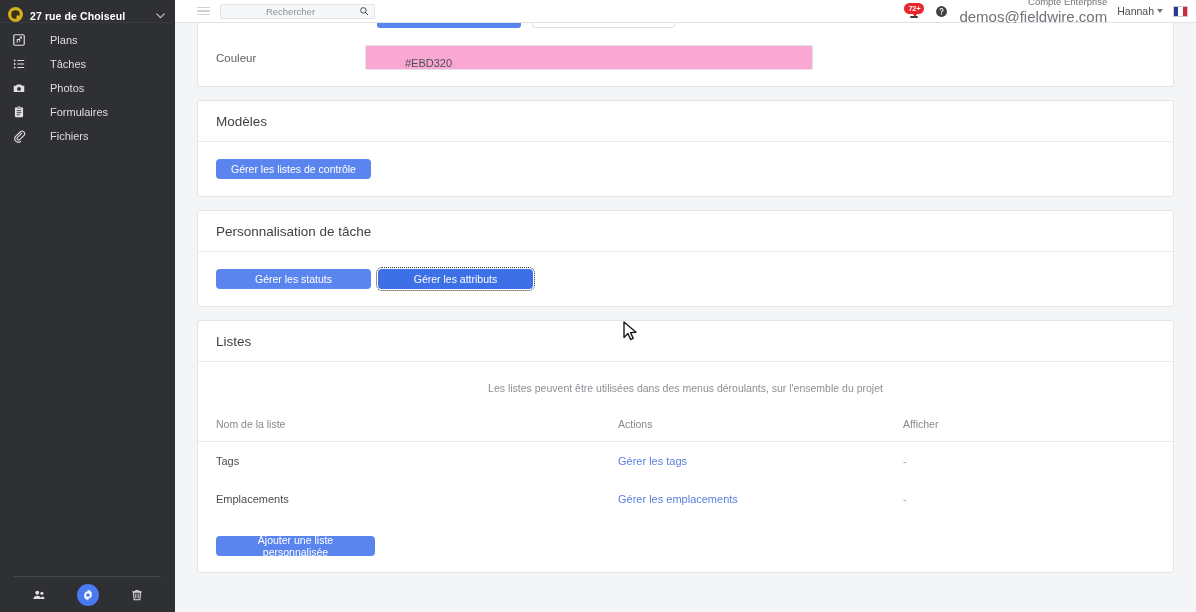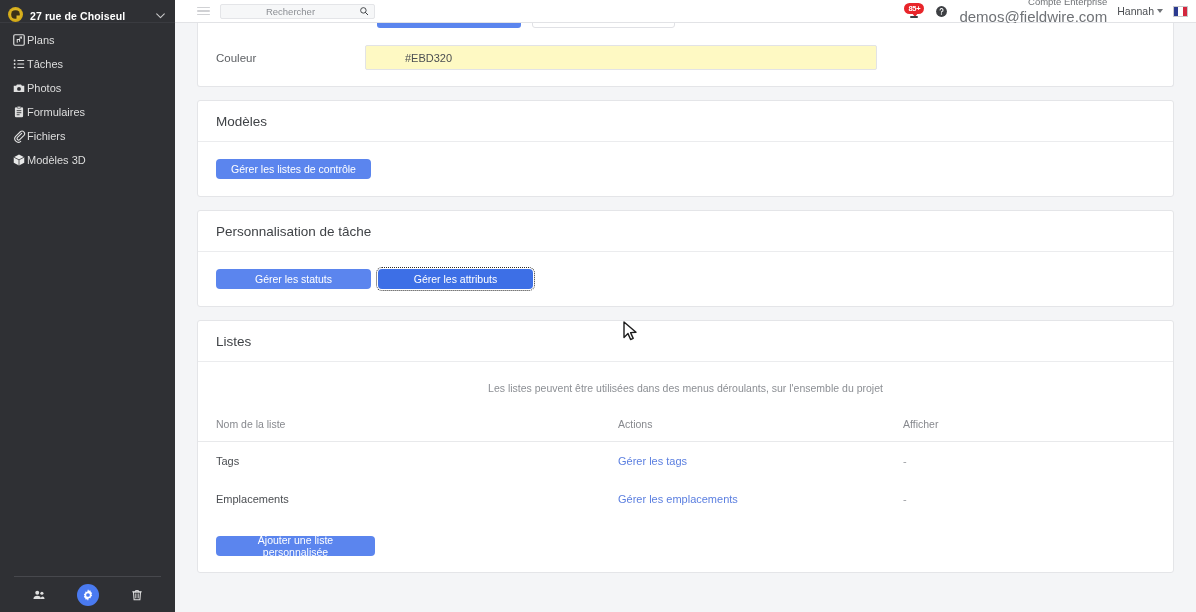--- a/index.html
+++ b/index.html
@@ -41,21 +41,21 @@
   .proj-name {
     font-size: 10.5px; font-weight: bold; color: #fff;
     white-space: nowrap; overflow: hidden;
     flex: 1 1 auto; letter-spacing: .1px;
   }
   .proj-caret { width: 13px; height: 13px; flex: 0 0 13px; opacity: .85; }
 
   .nav { padding-top: 5px; }
   .nav-item {
     height: 24px; display: flex; align-items: center;
-    gap: 1px; padding-left: 12px; cursor: pointer;
+    gap: 24px; padding-left: 12px; cursor: pointer;
   }
   .nav-ico { width: 14px; height: 14px; flex: 0 0 14px; display: block; }
   .nav-label { font-size: 11px; color: #dedede; white-space: nowrap; }
 
   .side-bottom {
     position: absolute; left: 0; bottom: 0; width: 175px;
     border-top: 1px solid #47484d;
     margin: 0 14px; width: 147px;
     height: 36px;
     display: flex; align-items: center; justify-content: space-around;
@@ -158,24 +158,24 @@
     position: absolute; left: 334px; top: -16px;
     width: 143px; height: 21px; background: #fff;
     border: 1px solid #e0e1e5; border-radius: 3px;
   }
   .field-row { display: flex; align-items: center; padding: 14px 0 16px 0; }
   .field-label {
     width: 167px; flex: 0 0 167px;
     font-size: 11.5px; color: #5c5f63; padding-left: 18px;
   }
   .color-input {
-    display: flex; align-items: center;
-    width: 512px; height: 25px;
+    display: flex; align-items: flex-end;
+    width: 448px; height: 25px;
     border: 1px solid #e2e3e6; border-radius: 2px; overflow: hidden;
-    background: #fef9c3;
+    background: #f9a8d4;
   }
   .color-swatch { width: 29px; flex: 0 0 29px; }
   .color-value {
     flex: 1 1 auto; display: flex; align-items: center;
     padding-left: 10px; font-size: 11px; color: #4b4e52;
   }
 
   .btn {
     height: 20px; border: 0; border-radius: 4px;
     background: #5b85ee; color: #fff;
@@ -274,27 +274,20 @@
       <span class="nav-label">Formulaires</span>
     </div>
 
     <div class="nav-item">
       <svg class="nav-ico" viewBox="0 0 24 24">
         <path d="M16.5 7.5l-7 7a2.6 2.6 0 1 0 3.7 3.7l7.3-7.3a4.4 4.4 0 0 0-6.2-6.2L6.3 12.5a6.1 6.1 0 0 0 8.6 8.6" fill="none" stroke="#e0e0e0" stroke-width="1.9" stroke-linecap="round"></path>
       </svg>
       <span class="nav-label">Fichiers</span>
     </div>
 
-    <div class="nav-item">
-      <svg class="nav-ico" viewBox="0 0 24 24">
-        <path d="M12 2.5l9 4.6v9.8l-9 4.6-9-4.6V7.1z" fill="#e8e8e8"></path>
-        <path d="M3 7.1l9 4.6 9-4.6M12 11.7v9.8" fill="none" stroke="#2f3034" stroke-width="1.3"></path>
-      </svg>
-      <span class="nav-label">Modèles 3D</span>
-    </div>
 
   </div>
 
   <div class="side-bottom">
     <div class="side-btn">
       <svg viewBox="0 0 24 24">
         <circle cx="9" cy="8" r="3.4" fill="#e0e0e0"></circle>
           <circle cx="17" cy="9" r="2.7" fill="#e0e0e0"></circle>
         <path d="M2.5 19c0-3.6 2.9-5.6 6.5-5.6s6.5 2 6.5 5.6z" fill="#e0e0e0"></path>
         <path d="M15 19c0-2.6 1-4.4 3.2-4.4 2 0 3.3 1.6 3.3 4.4z" fill="#e0e0e0"></path>
@@ -328,21 +321,21 @@
       <input type="text" placeholder="Rechercher" style="">
       <svg class="search-ico" viewBox="0 0 24 24">
         <circle cx="10.5" cy="10.5" r="6.6" fill="none" stroke="#3a3d41" stroke-width="2.2"></circle>
         <path d="M15.5 15.5L21 21" stroke="#3a3d41" stroke-width="2.4" stroke-linecap="round"></path>
       </svg>
     </div>
 
     <div class="topbar-spacer"></div>
 
     <div class="notif">
-      <div class="notif-bubble">85+</div>
+      <div class="notif-bubble">72+</div>
       <div class="notif-stand"></div>
     </div>
 
     <svg class="help-ico" viewBox="0 0 24 24">
       <circle cx="12" cy="12" r="10" fill="#3d3f43"></circle>
       <path d="M9.4 9.2a2.7 2.7 0 1 1 3.4 2.7c-.7.3-.9.8-.9 1.5" fill="none" stroke="#fff" stroke-width="1.9" stroke-linecap="round"></path>
       <circle cx="11.9" cy="16.7" r="1.25" fill="#fff"></circle>
     </svg>
 
     <div class="acct">

